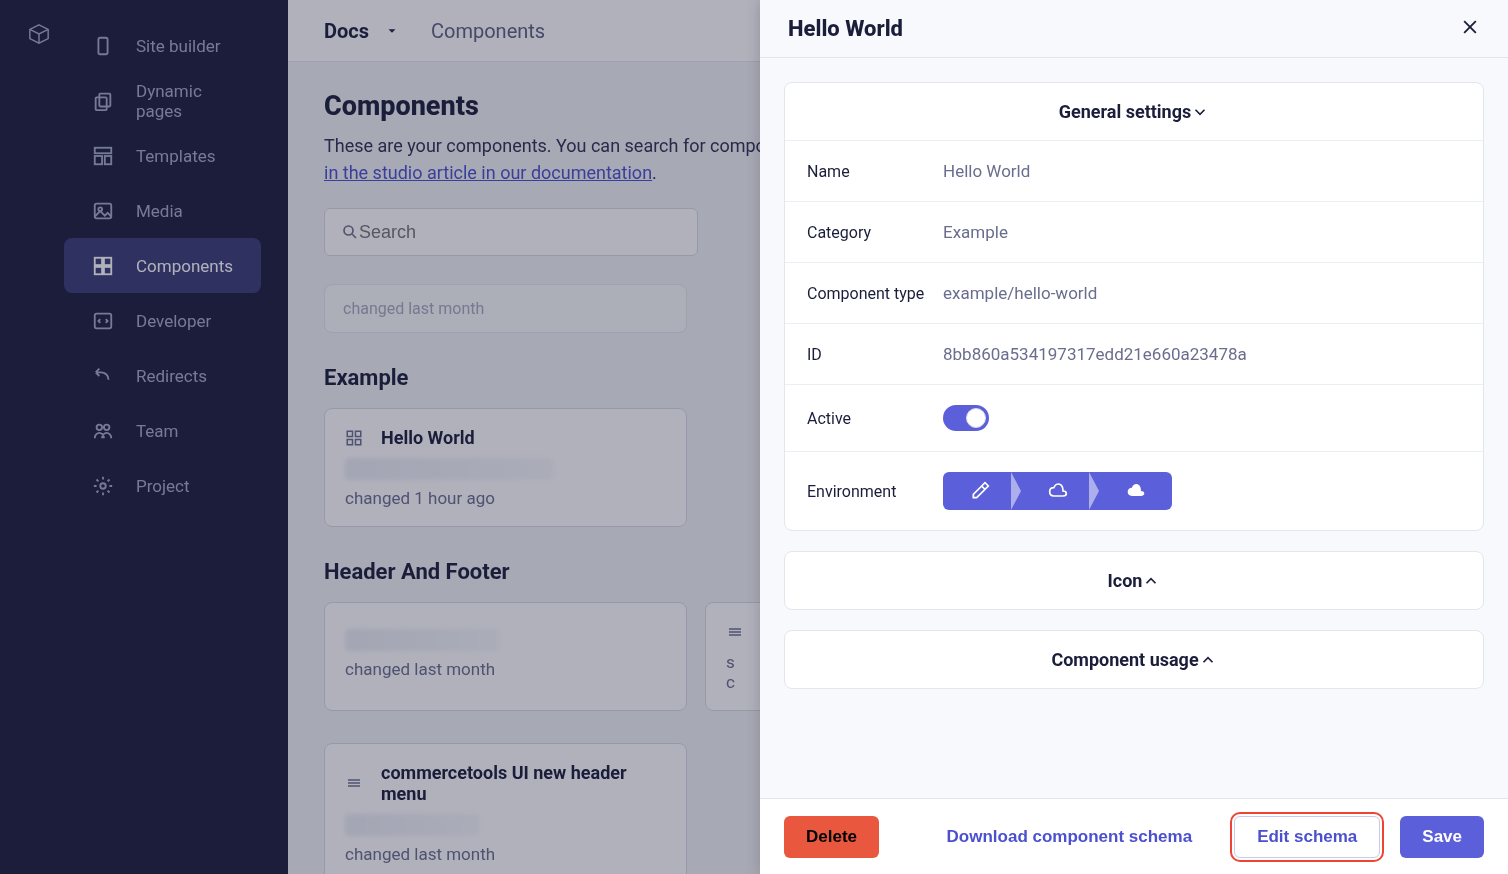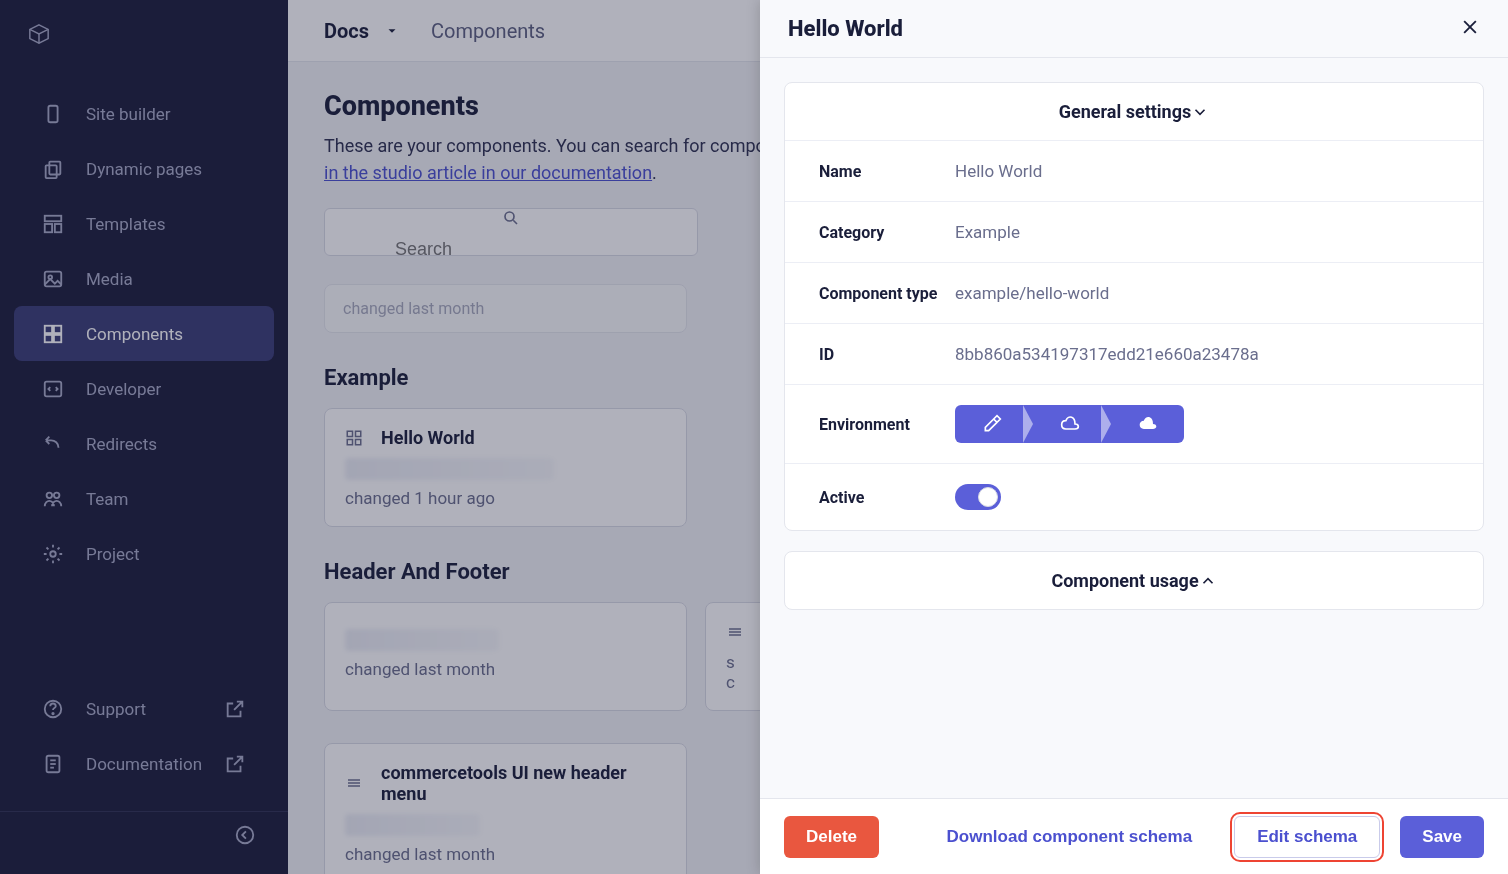--- a/index.html
+++ b/index.html
@@ -1,42 +1,42 @@
 <!DOCTYPE html>
 <html><head>
   <meta charset="utf-8">
   <style>
     * { margin: 0; padding: 0; box-sizing: border-box; }
     body { font-family: -apple-system, BlinkMacSystemFont, "Segoe UI", Roboto, sans-serif; width: 1508px; height: 874px; overflow: hidden; position: relative; background: #f5f6f8; }
     
     .app { display: flex; height: 100%; }
     
     
-    .sidebar { width: 288px; background: #1b1c3a; color: #a8abc7; display: flex; flex-direction: column; }
+    .sidebar { width: 288px; background: #1b1c3a; color: #a8abc7; display: flex; flex-direction: row; }
     .logo-area { height: 68px; display: flex; align-items: center; padding-left: 28px; }
     .logo { width: 30px; height: 30px; }
     .nav { flex: 1; padding-top: 18px; }
     .nav-item { display: flex; align-items: center; gap: 22px; height: 55px; padding: 0 28px; cursor: pointer; border-radius: 8px; margin: 0 14px; font-size: 17px; }
     .nav-item.active { background: #3a3c76; color: #fff; }
     .nav-icon { width: 22px; height: 22px; display: flex; align-items: center; justify-content: center; flex-shrink: 0; }
     .bottom-nav { padding: 10px 0; }
     .bottom-nav .nav-item { height: 55px; }
     .ext-icon { margin-left: auto; }
     .collapse-area { padding: 12px 0 28px; border-top: 1px solid #2f3052; margin: 10px 0 0; display: flex; justify-content: flex-end; padding-right: 32px; }
     
     
     .main { flex: 1; background: #f2f3f6; display: flex; flex-direction: column; }
     .topbar { height: 68px; background: #fff; border-bottom: 1px solid #e4e6ed; display: flex; align-items: center; padding: 0 36px; gap: 28px; }
     .topbar-left { font-size: 20px; font-weight: 700; color: #1a1e3a; display: flex; align-items: center; gap: 12px; }
     .topbar-crumb { font-size: 20px; color: #5c6080; font-weight: 400; }
     .content { padding: 28px 36px; overflow-y: auto; }
     .page-title { font-size: 27px; font-weight: 800; color: #1a1e3a; margin-bottom: 10px; }
     .page-desc { font-size: 18px; color: #2d3050; line-height: 1.5; margin-bottom: 22px; }
     .page-desc a { color: #4b50cf; text-decoration: underline; }
-    .search-box { width: 374px; height: 48px; background: #fff; border: 1px solid #d8dae4; border-radius: 6px; display: flex; align-items: center; padding: 0 16px; gap: 12px; margin-bottom: 28px; flex-direction: column; }
+    .search-box { width: 374px; height: 48px; background: #fff; border: 1px solid #d8dae4; border-radius: 6px; display: flex; align-items: center; padding: 0 16px; margin-bottom: 28px; }
     .search-box input { border: none; outline: none; font-size: 18px; flex: 1; background: transparent; }
     
     .partial-card { width: 363px; border: 1px solid #d8dae4; border-radius: 8px; background: #fff; padding: 14px 18px 14px; opacity: 0.55; margin-bottom: 32px; }
     .partial-card .card-meta { font-size: 16px; color: #6a6e8d; }
     
     .section-title { font-size: 22px; font-weight: 700; color: #1a1e3a; margin-bottom: 18px; }
     .card-row { display: flex; gap: 18px; margin-bottom: 32px; }
     .card { border: 1px solid #d8dae4; border-radius: 8px; background: #fff; padding: 18px 20px; }
     .card-head { display: flex; align-items: center; gap: 18px; margin-bottom: 10px; }
     .drag { color: #6a6e8d; }
@@ -50,33 +50,33 @@
     
     .drawer { position: absolute; top: 0; right: 0; width: 748px; height: 100%; background: #f8f9fc; z-index: 10; display: flex; flex-direction: column; box-shadow: -2px 0 12px rgba(0,0,0,0.15); }
     .drawer-header { height: 58px; display: flex; align-items: center; justify-content: space-between; padding: 0 28px; border-bottom: 1px solid #e4e6ed; }
     .drawer-title { font-size: 22px; font-weight: 800; color: #1a1e3a; }
     .close-btn { cursor: pointer; color: #1a1e3a; }
     .drawer-body { flex: 1; padding: 24px 24px; overflow-y: auto; }
     .panel { background: #fff; border: 1px solid #e4e6ed; border-radius: 8px; margin-bottom: 20px; }
     .panel-header { display: flex; align-items: center; justify-content: center; padding: 18px 22px; cursor: pointer; }
     .panel-header-title { font-size: 18px; font-weight: 700; color: #1a1e3a; }
     .panel-row { display: flex; align-items: center; padding: 20px 22px; border-top: 1px solid #eceef5; }
-    .panel-label { width: 136px; font-size: 16px; font-weight: 700; color: #1a1e3a; margin-left: 12px; }
+    .panel-label { width: 136px; font-size: 16px; font-weight: 400; color: #1a1e3a; }
     .panel-value { font-size: 17px; color: #6a6e8d; }
     
     .toggle { width: 46px; height: 26px; background: #5b5fd9; border-radius: 13px; position: relative; cursor: pointer; }
     .toggle-knob { width: 20px; height: 20px; background: #fff; border-radius: 50%; position: absolute; top: 3px; right: 3px; border: 1px solid #d8dae4; }
     
     .env-pill { display: flex; align-items: center; background: #5b5fd9; border-radius: 6px; overflow: hidden; height: 38px; }
     .env-seg { width: 73px; display: flex; align-items: center; justify-content: center; color: #fff; position: relative; }
     .env-sep { width: 0; height: 0; border-top: 19px solid transparent; border-bottom: 19px solid transparent; border-left: 10px solid rgba(255,255,255,0.5); margin-left: -5px; }
     
     .drawer-footer { height: 76px; border-top: 1px solid #e4e6ed; background: #fff; display: flex; align-items: center; padding: 0 24px; gap: 20px; }
     .btn { height: 42px; border-radius: 6px; font-size: 17px; font-weight: 700; cursor: pointer; border: none; padding: 0 22px; }
-    .btn-danger { background: #e9573f; color: #ffffff; }
+    .btn-danger { background: #e9573f; color: #000000; }
     .btn-link { background: transparent; color: #4b50cf; }
     .btn-outline { background: #fff; color: #4b50cf; border: 1px solid #c9cbea; }
     .btn-outline.highlighted { outline: 2px solid #e43; outline-offset: 2px; }
     .btn-primary { background: #5b5fd9; color: #fff; }
     .spacer { flex: 1; }
   </style>
 </head>
 <body>
 
 <div class="app">
@@ -342,20 +342,26 @@
       </div>
       <div class="panel-row">
         <div class="panel-label">Component type</div>
         <div class="panel-value">example/hello-world</div>
       </div>
       <div class="panel-row">
         <div class="panel-label">ID</div>
         <div class="panel-value">8bb860a534197317edd21e660a23478a</div>
       </div>
       <div class="panel-row">
+        <div class="panel-label">Active</div>
+        <div class="toggle">
+            <div class="toggle-knob"></div>
+          </div>
+      </div>
+      <div class="panel-row">
         <div class="panel-label">Environment</div>
         <div class="env-pill">
           <div class="env-seg">
               <svg width="20" height="20" viewBox="0 0 24 24" fill="none" stroke="#fff" stroke-width="2">
                 <path d="M14 6 L18 2 L22 6 L18 10 Z M14 6 L4 16 L4 20 L8 20 L18 10"></path>
               </svg>
             </div>
           <div class="env-sep"></div>
           <div class="env-seg">
               <svg width="20" height="20" viewBox="0 0 24 24" fill="none" stroke="#fff" stroke-width="2">
@@ -363,28 +369,32 @@
               </svg>
             </div>
           <div class="env-sep"></div>
           <div class="env-seg">
               <svg width="20" height="20" viewBox="0 0 24 24" fill="#fff">
                 <path d="M18 12 C20 12 22 13 22 15 C22 17 20 18 18 18 L7 18 C4 18 2 16 2 13 C2 10 4 8 7 8 C8 5 11 3 14 4 C17 5 18 8 18 12 Z"></path>
               </svg>
             </div>
         </div>
       </div>
-      <div class="panel-row">
-        <div class="panel-label">Active</div>
-        <div class="toggle">
-            <div class="toggle-knob"></div>
-          </div>
-      </div>
-    </div>
-
+    </div>
+
+    <div class="panel">
+      <div class="panel-header">
+        <div class="panel-header-title">Icon</div>
+        <span class="nav-icon" style="width:18px;height:18px;">
+            <svg viewBox="0 0 24 24" fill="none" stroke="#1a1e3a" stroke-width="2.2">
+              <path d="M6 15 L12 9 L18 15"></path>
+            </svg>
+          </span>
+      </div>
+    </div>
 
     <div class="panel">
       <div class="panel-header">
         <div class="panel-header-title">Component usage</div>
         <span class="nav-icon" style="width:18px;height:18px;">
             <svg viewBox="0 0 24 24" fill="none" stroke="#1a1e3a" stroke-width="2.2">
               <path d="M6 15 L12 9 L18 15"></path>
             </svg>
           </span>
       </div>

